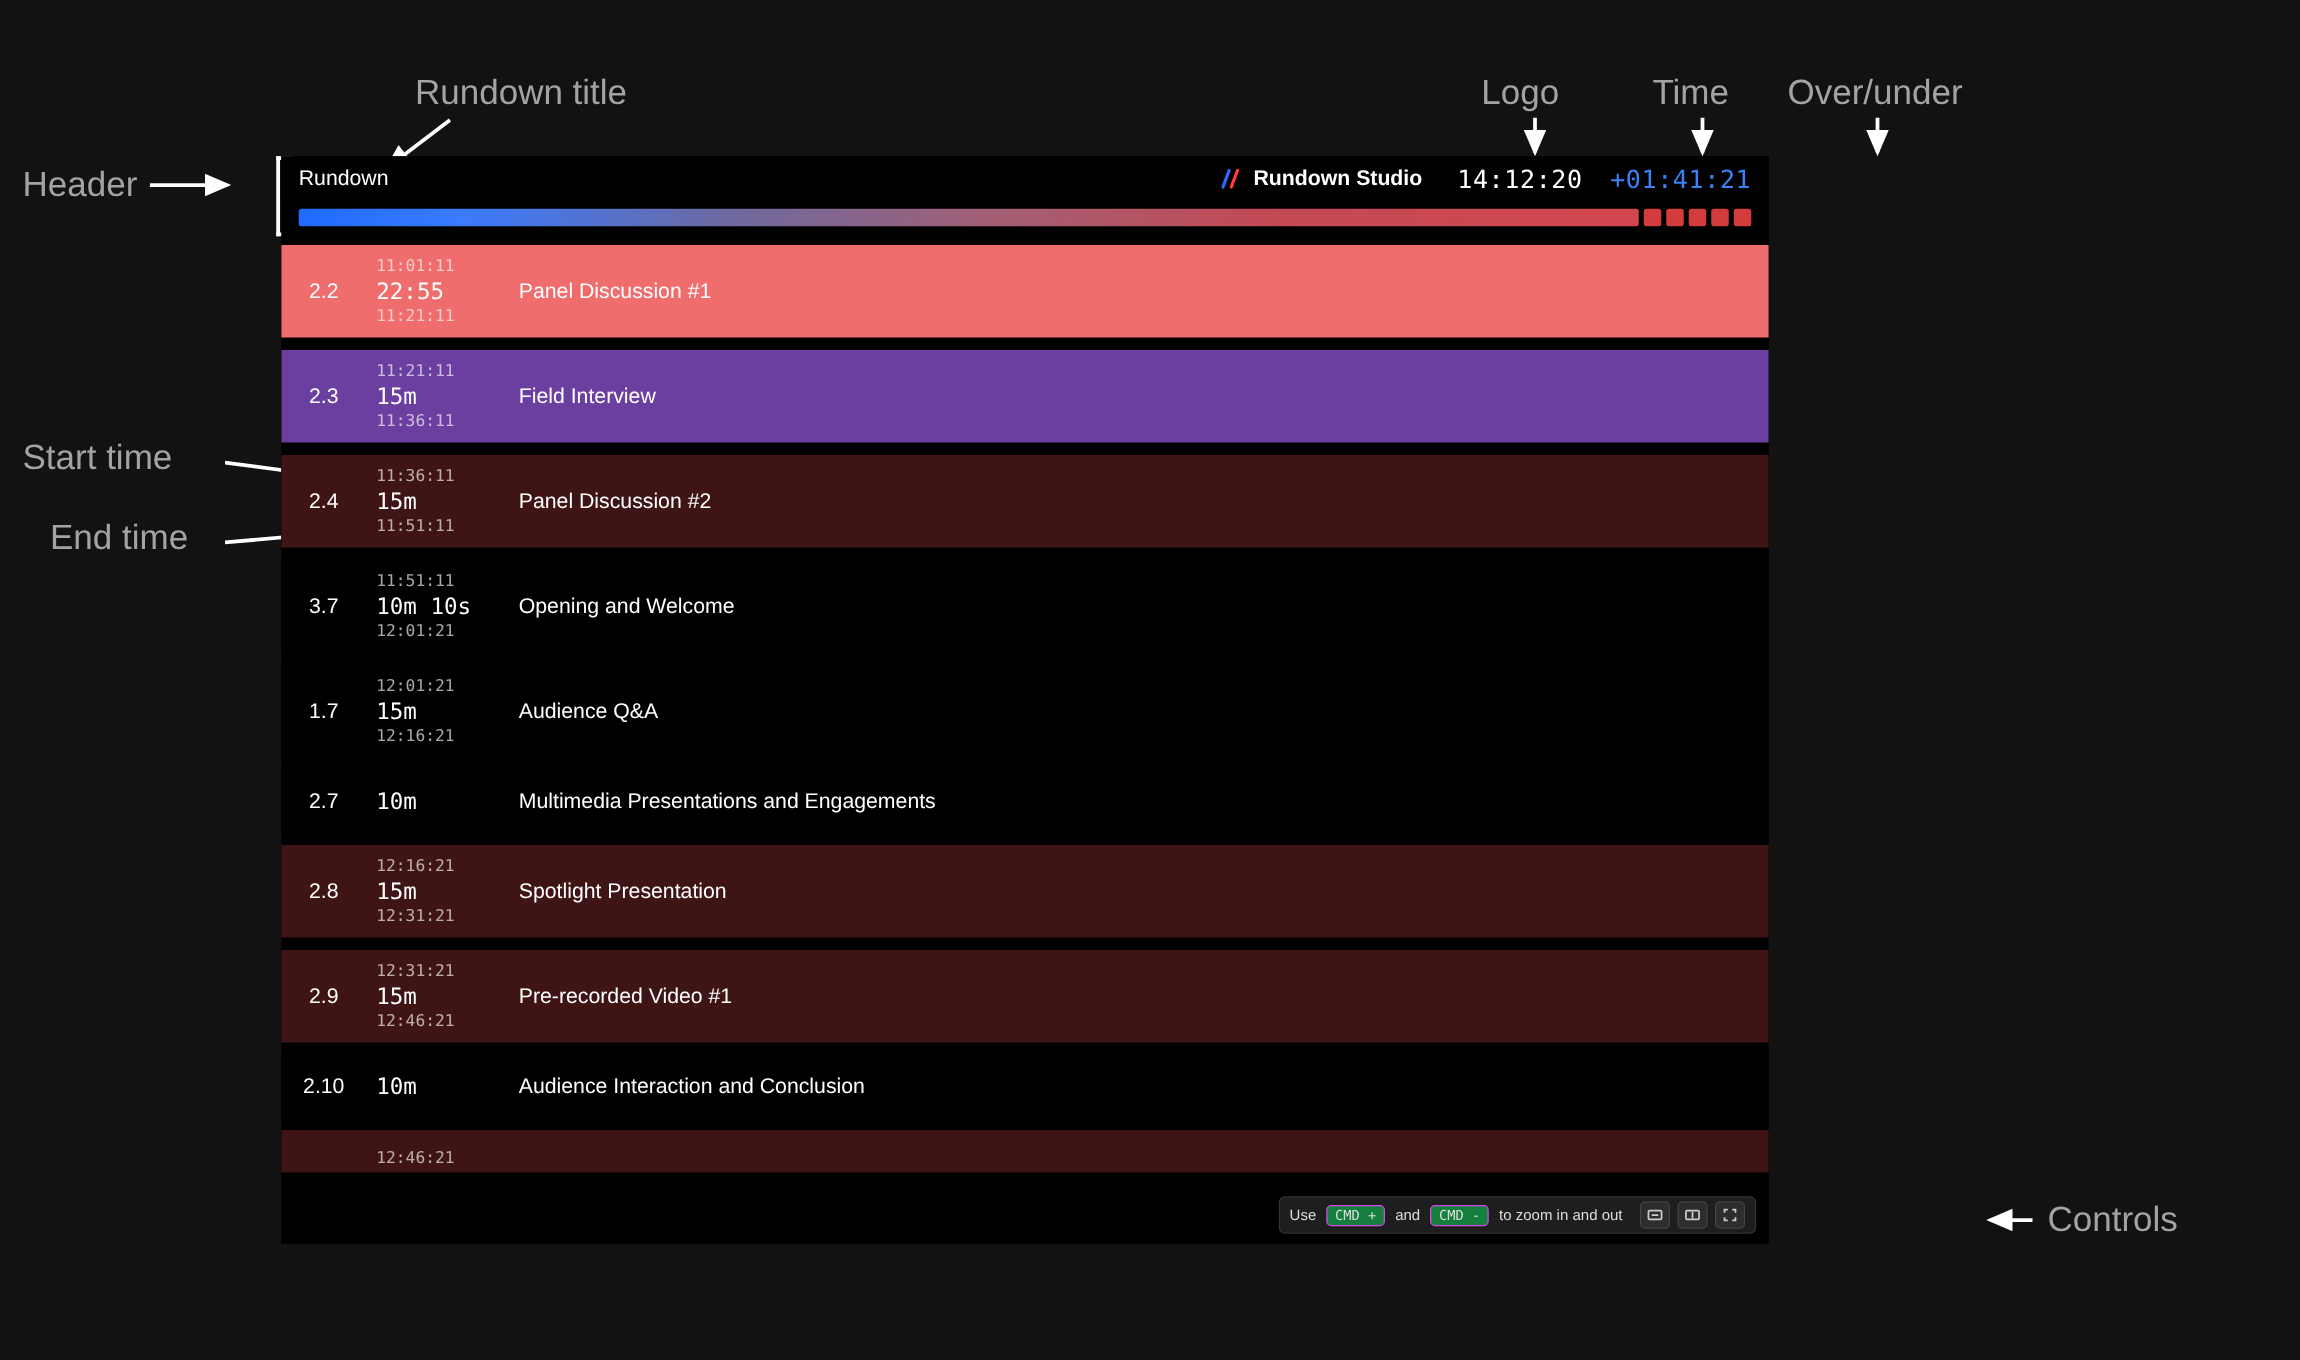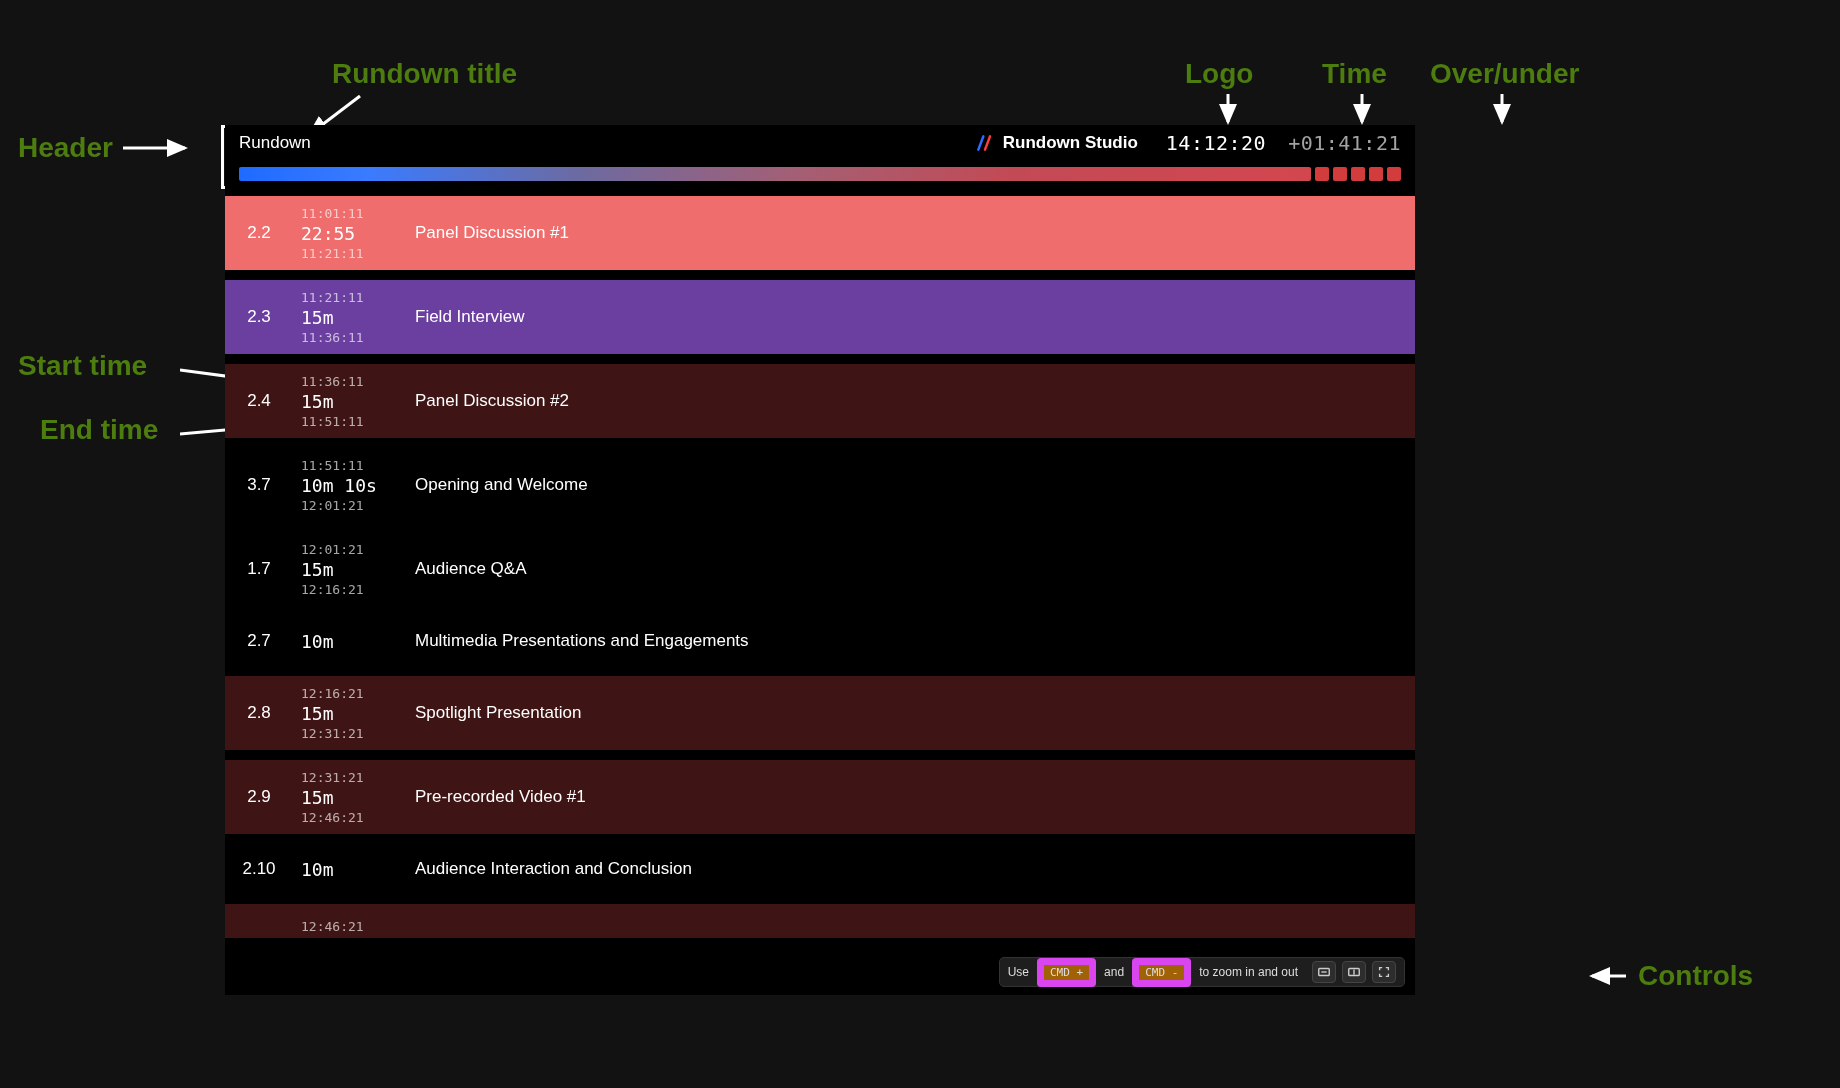--- a/index.html
+++ b/index.html
@@ -10,23 +10,23 @@
     font-family: -apple-system, BlinkMacSystemFont, "Segoe UI", sans-serif;
     color: #fff;
     overflow: hidden;
     position: relative;
   }
   .mono { font-family: "SF Mono", Menlo, Consolas, monospace; }
 
   
   .ann {
     position: absolute;
-    color: #4d7c0f;
+    color: #a3a3a3;
     font-size: 28px;
-    font-weight: 700;
+    font-weight: 400;
     display: flex;
     align-items: center;
     gap: 10px;
     pointer-events: none;
   }
   .ann svg { display: block; }
 
   
   .app {
     position: absolute;
@@ -51,21 +51,21 @@
   .hdr-spacer { flex: 1 1 auto; }
   .logo {
     display: flex;
     align-items: center;
     gap: 8px;
     margin-right: 28px;
     font-weight: 700;
   }
   .logo-mark { width: 20px; height: 20px; }
   .clock { margin-right: 22px; font-size: 20px; letter-spacing: 0.5px; }
-  .overunder { color: #a3a3a3; font-size: 20px; letter-spacing: 0.5px; }
+  .overunder { color: #3b82f6; font-size: 20px; letter-spacing: 0.5px; }
 
   
   .pbar-wrap {
     height: 14px;
     margin: 6px 14px 10px 14px;
     display: flex;
     align-items: center;
     gap: 4px;
   }
   .pbar {
@@ -134,22 +134,22 @@
     border: 1px solid #333;
     border-radius: 5px;
     display: flex;
     align-items: center;
     padding: 0 8px;
     gap: 8px;
     font-size: 12px;
     color: #ddd;
   }
   .kbd {
-    background: #a16207;
-    border: 7px solid #d946ef;
+    background: #15803d;
+    border: 1px solid #d946ef;
     border-radius: 4px;
     padding: 1px 6px;
     font-size: 11px;
     font-family: "SF Mono", Menlo, Consolas, monospace;
   }
   .ctrl-icons { display: flex; gap: 6px; margin-left: 6px; }
   .ctrl-btn {
     width: 24px; height: 22px;
     background: #2d2d2d;
     border: 1px solid #444;

